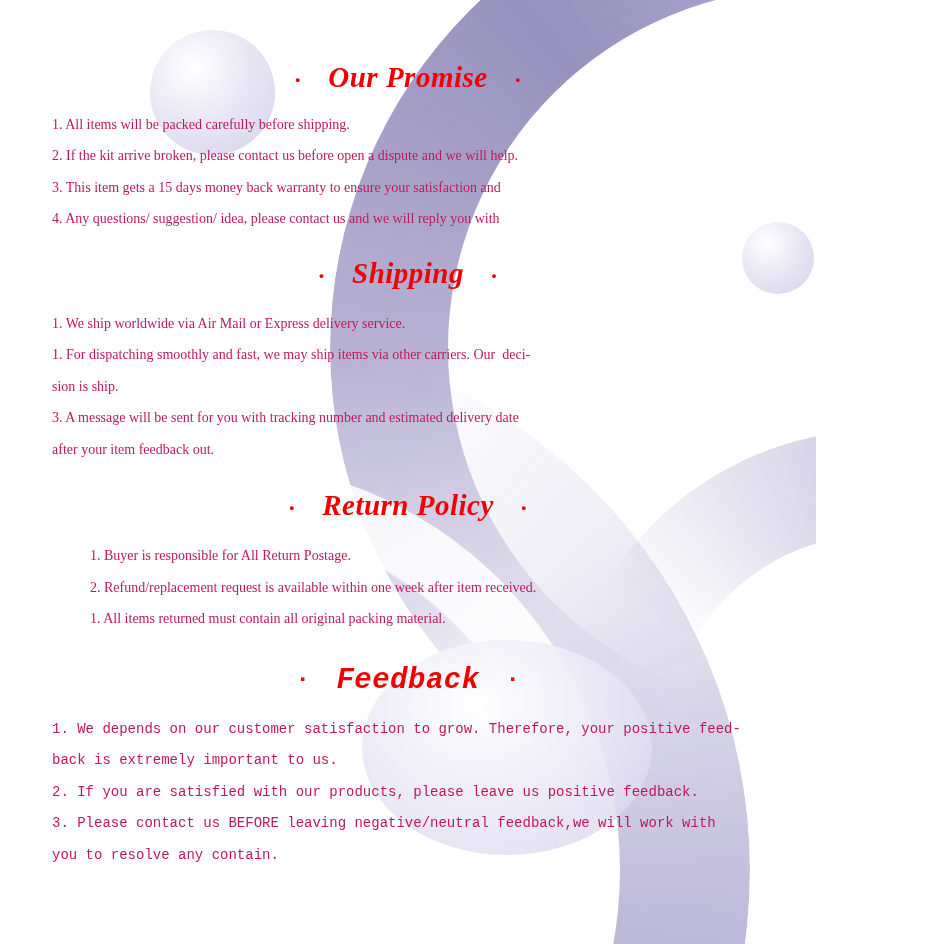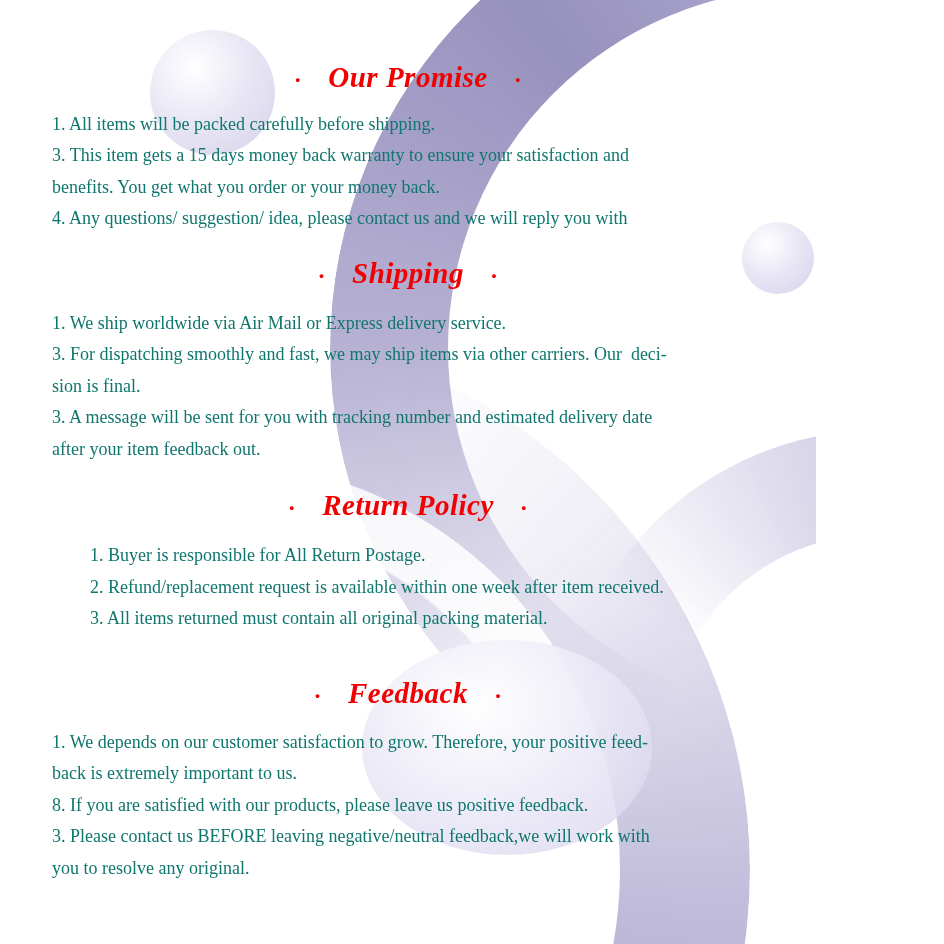--- a/index.html
+++ b/index.html
@@ -134,33 +134,33 @@
     vertical-align: middle;
     color: #f00000;
     padding: 0 26px;
   }
   .lines {
     margin: 0;
     padding: 0;
     list-style: none;
   }
   .lines li {
-    font-size: 18px;
+    font-size: 14px;
     line-height: 31.5px;
-    color: #0f766e;
+    color: #be185d;
     margin: 0;
     white-space: pre-wrap;
   }
   .sec-promise   { margin-top: 62px; }
   .sec-promise .lines { margin-top: 15px; }
   .sec-shipping  { margin-top: 23px; }
   .sec-shipping .lines { margin-top: 18px; }
   .sec-return    { margin-top: 25px; }
   .sec-return .lines { margin-top: 18px; margin-left: 38px; }
-  .sec-feedback  { margin-top: 43px; }
+  .sec-feedback  { margin-top: 30px; font-family: Liberation Mono, monospace; }
   .sec-feedback .lines { margin-top: 17px; }
 </style>
 </head>
 <body>
 
 <div class="page">
 
   <div class="bg">
     <div class="swirl-big"></div>
     <div class="swirl-tail"></div>
@@ -172,57 +172,57 @@
   </div>
 
   <div class="content">
 
     <section class="sec-promise">
       <h2 class="section-heading">
         <span class="dot">·</span><span>Our Promise</span><span class="dot">·</span>
       </h2>
       <ul class="lines">
         <li>1. All items will be packed carefully before shipping.</li>
+        <li>2. If the kit arrive broken, please contact us before open a dispute and we will help.</li>
         <li>3. This item gets a 15 days money back warranty to ensure your satisfaction and</li>
-        <li>benefits. You get what you order or your money back.</li>
         <li>4. Any questions/ suggestion/ idea, please contact us and we will reply you with</li>
       </ul>
     </section>
 
     <section class="sec-shipping">
       <h2 class="section-heading">
         <span class="dot">·</span><span>Shipping</span><span class="dot">·</span>
       </h2>
       <ul class="lines">
         <li>1. We ship worldwide via Air Mail or Express delivery service.</li>
-        <li>3. For dispatching smoothly and fast, we may ship items via other carriers. Our  deci-</li>
-        <li>sion is final.</li>
+        <li>1. For dispatching smoothly and fast, we may ship items via other carriers. Our  deci-</li>
+        <li>sion is ship.</li>
         <li>3. A message will be sent for you with tracking number and estimated delivery date</li>
         <li>after your item feedback out.</li>
       </ul>
     </section>
 
     <section class="sec-return">
       <h2 class="section-heading">
         <span class="dot">·</span><span>Return Policy</span><span class="dot">·</span>
       </h2>
       <ul class="lines">
         <li>1. Buyer is responsible for All Return Postage.</li>
         <li>2. Refund/replacement request is available within one week after item received.</li>
-        <li>3. All items returned must contain all original packing material.</li>
+        <li>1. All items returned must contain all original packing material.</li>
       </ul>
     </section>
 
     <section class="sec-feedback">
       <h2 class="section-heading">
         <span class="dot">·</span><span>Feedback</span><span class="dot">·</span>
       </h2>
       <ul class="lines">
         <li>1. We depends on our customer satisfaction to grow. Therefore, your positive feed-</li>
         <li>back is extremely important to us.</li>
-        <li>8. If you are satisfied with our products, please leave us positive feedback.</li>
+        <li>2. If you are satisfied with our products, please leave us positive feedback.</li>
         <li>3. Please contact us BEFORE leaving negative/neutral feedback,we will work with</li>
-        <li>you to resolve any original.</li>
+        <li>you to resolve any contain.</li>
       </ul>
     </section>
 
   </div>
 </div>
 
 </body></html>

